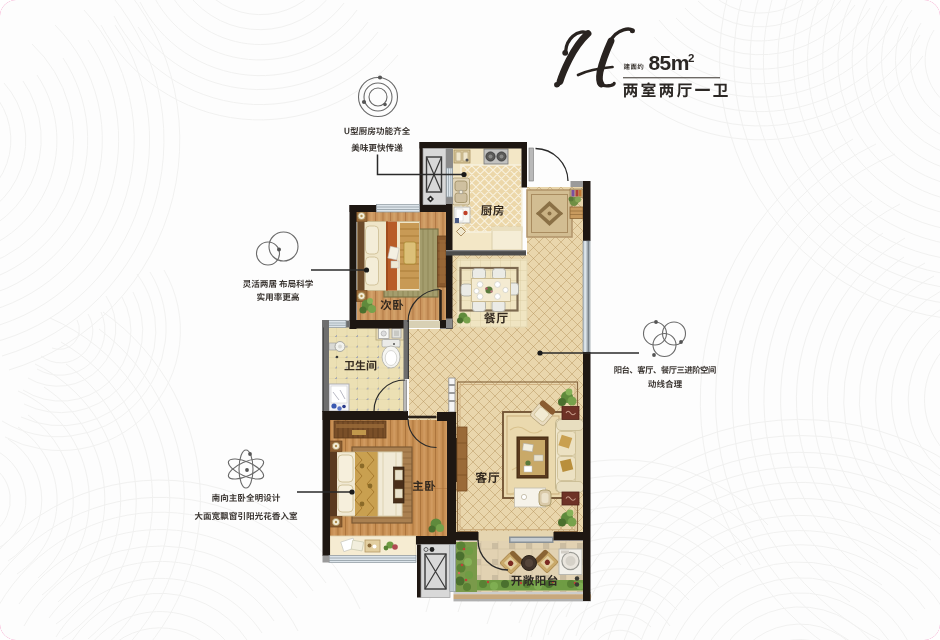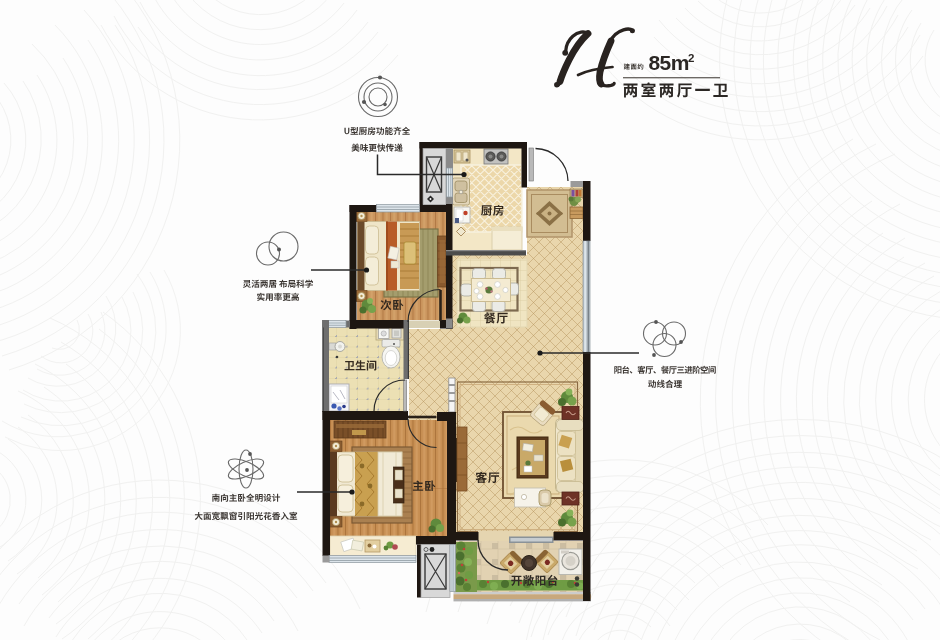--- a/index.html
+++ b/index.html
@@ -1,16 +1,16 @@
 <!DOCTYPE html>
 <html><head>
 <meta charset="utf-8">
 <style>
 html,body{margin:0;padding:0;background:#ffffff;}
-#page{width:940px;height:640px;position:relative;overflow:hidden;background:#ec4899;font-family:"Liberation Sans",sans-serif;}
+#page{width:940px;height:640px;position:relative;overflow:hidden;background:#ec4899;font-family:"Liberation Sans",sans-serif;border-radius:16px;}
 </style>
 </head>
 <body>
 <div id="page">
 <svg width="940" height="640" viewBox="0 0 940 640" xmlns="http://www.w3.org/2000/svg">
 <defs>
 <pattern id="wood" width="7.5" height="110" patternUnits="userSpaceOnUse">
   <rect width="7.5" height="110" fill="#ca955e"></rect>
   <rect x="0" width="1" height="110" fill="#a8703c" opacity="0.75"></rect>
   <rect x="3.2" width="2" height="110" fill="#dcae77" opacity="0.55"></rect>

